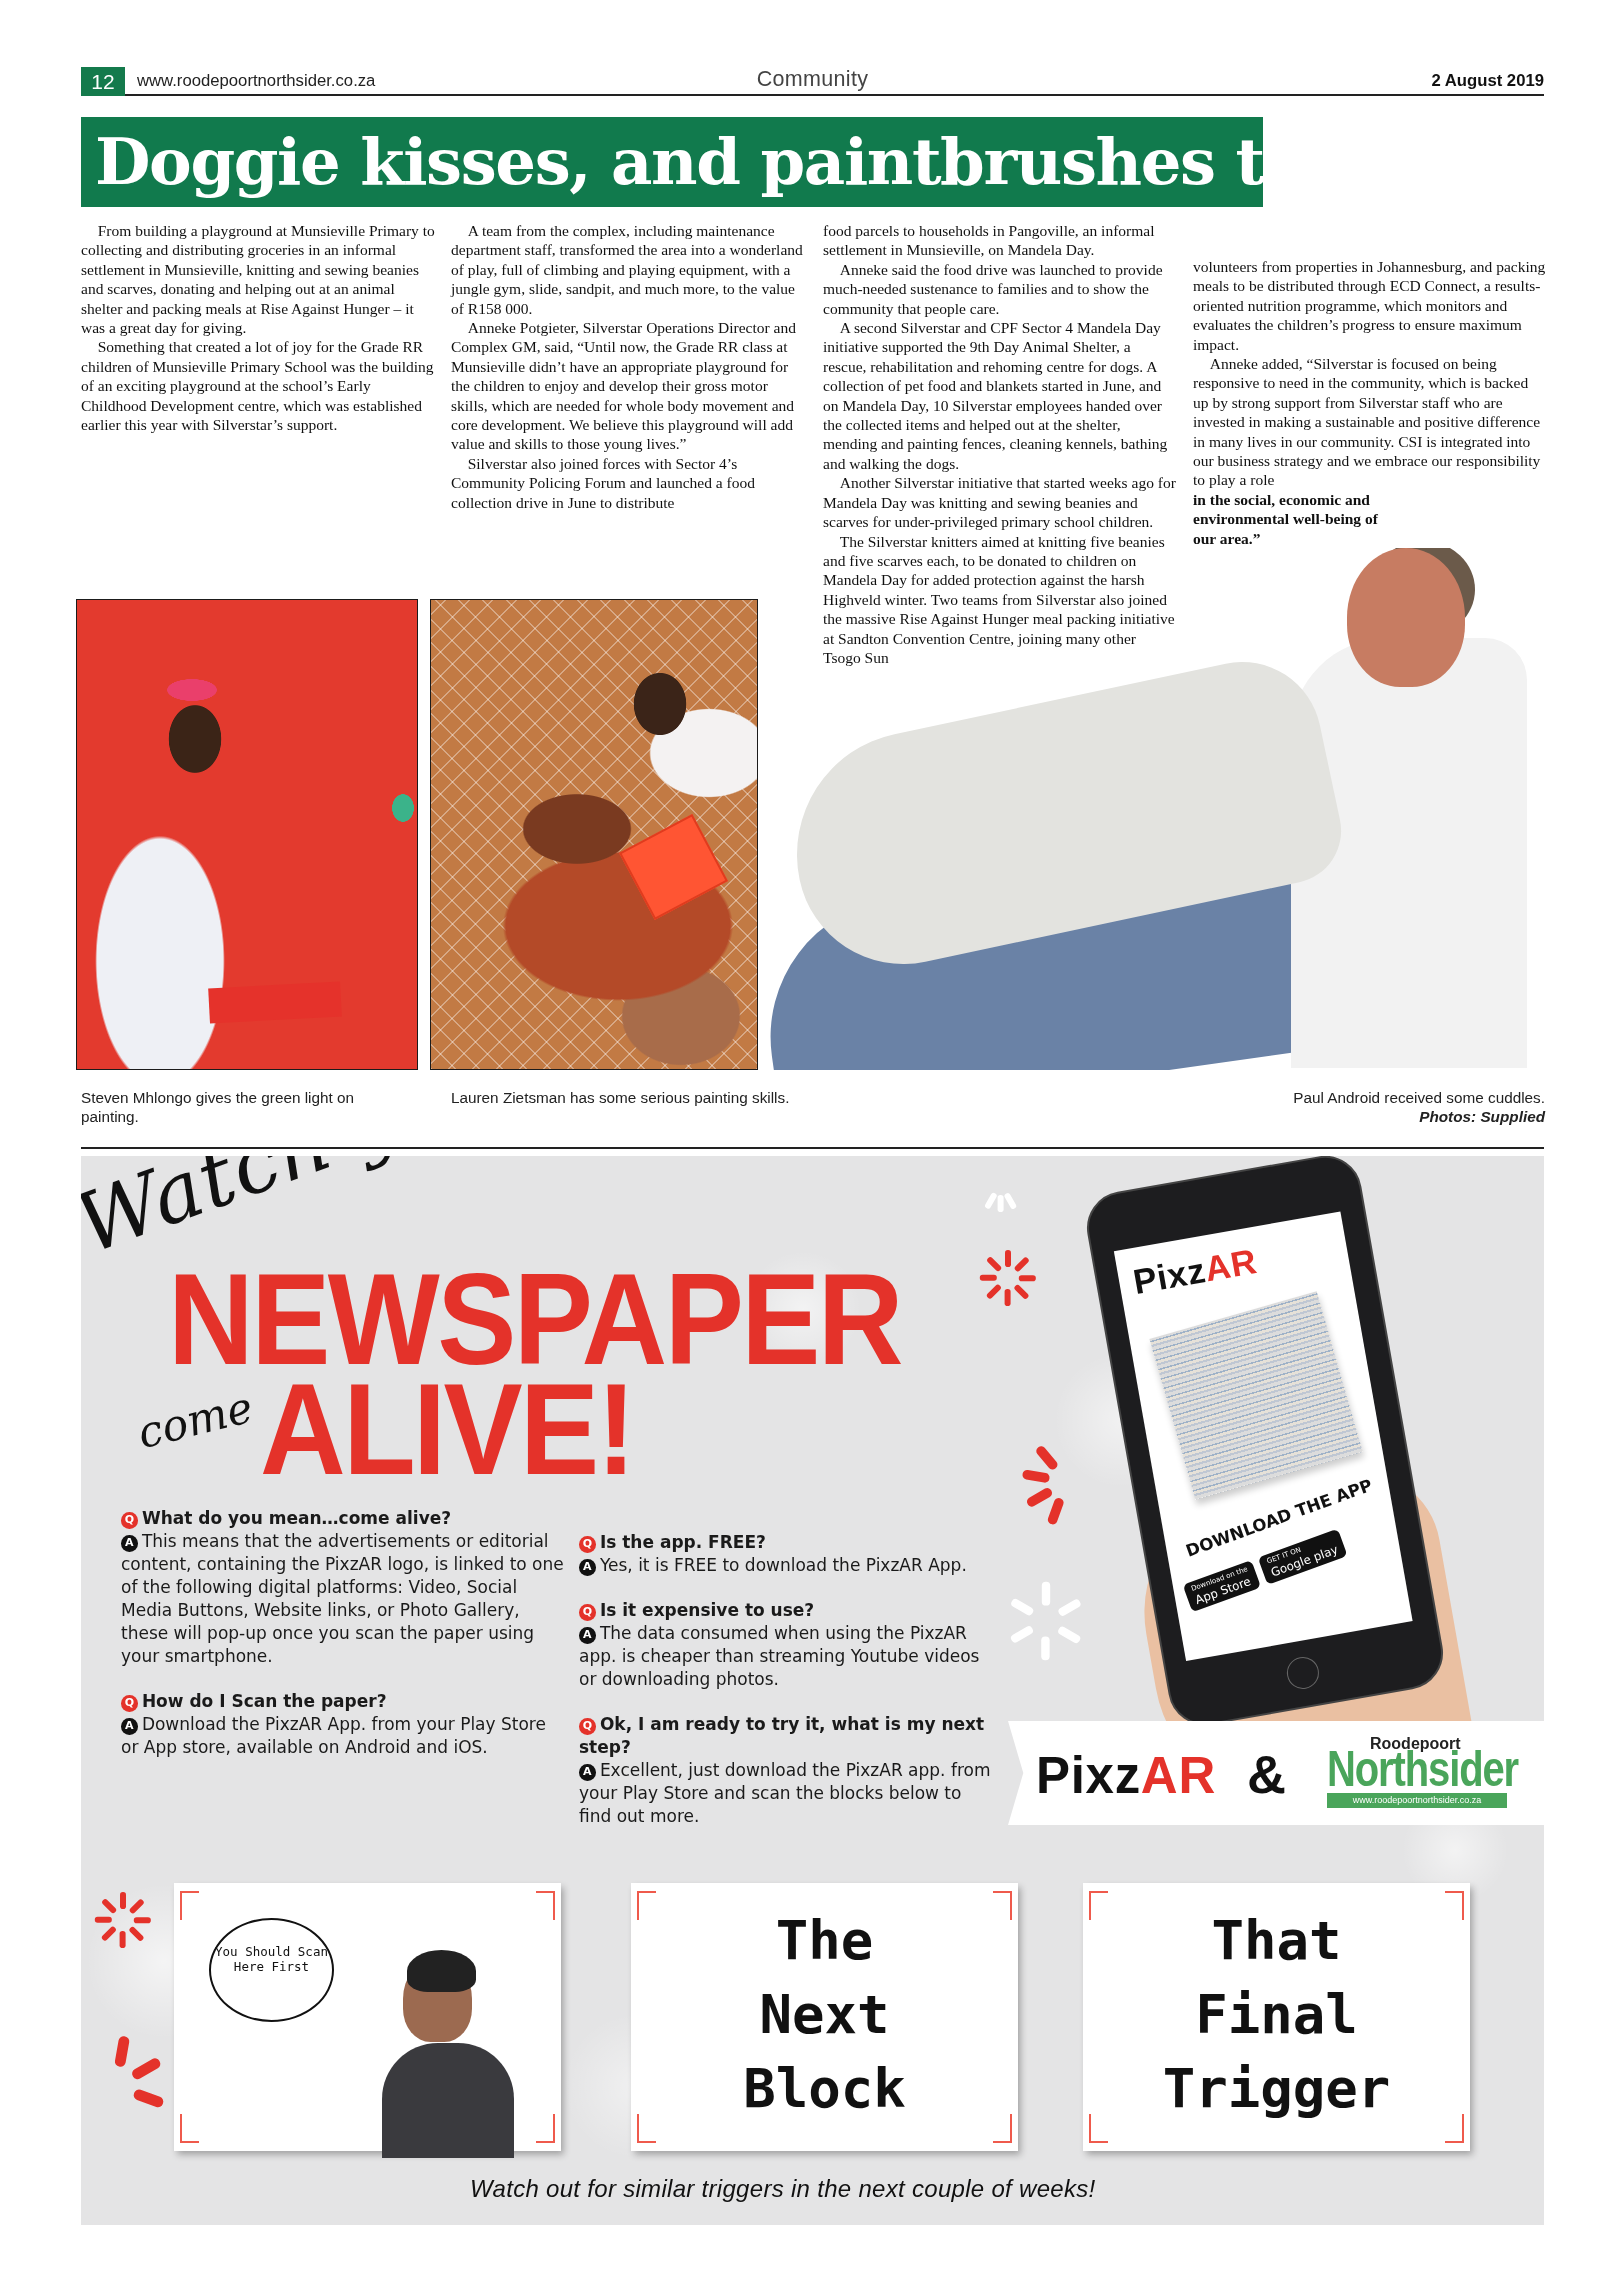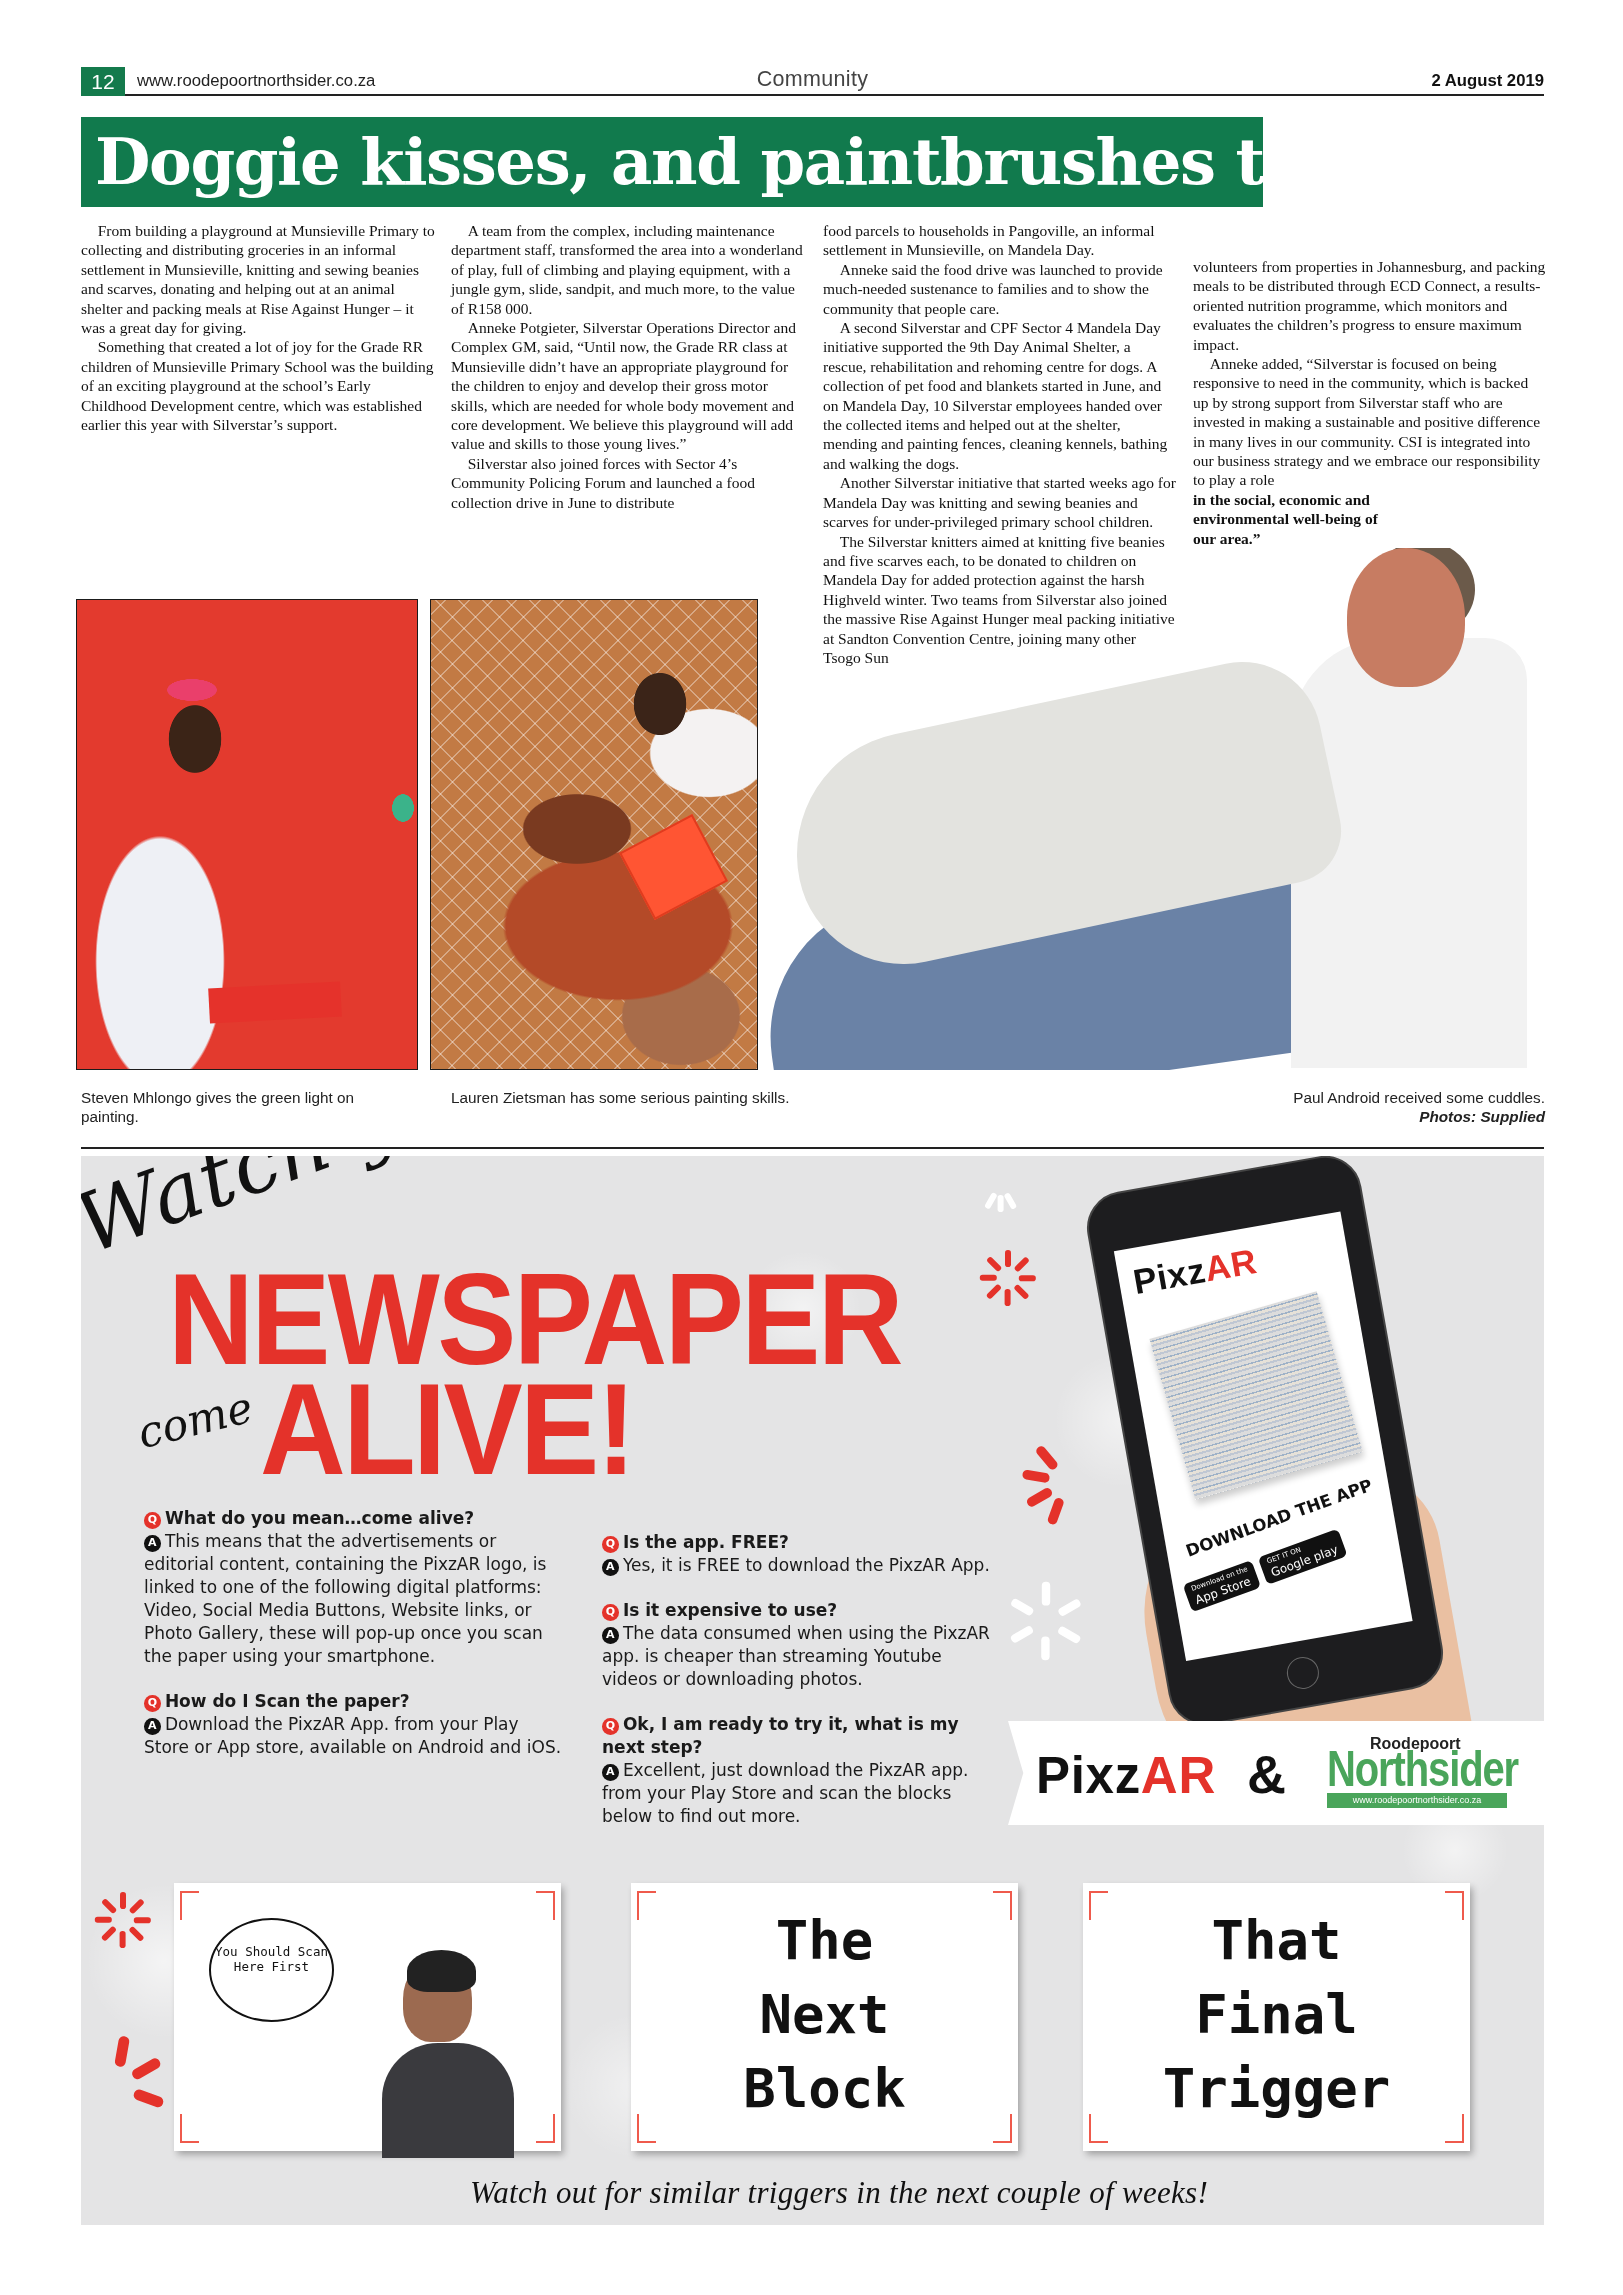--- a/index.html
+++ b/index.html
@@ -81,21 +81,21 @@
                 color: #111; transform: rotate(-20deg); transform-origin: left bottom; font-weight: 300; letter-spacing: 1.4px; }
   .newspaper { position: absolute; left: 87px; top: 97px; font-family: "Liberation Sans", sans-serif; font-weight: bold;
                font-size: 129px; line-height: 132px; color: #e4322a; letter-spacing: -2.8px; transform: scaleX(0.92); transform-origin: left; }
   .come { position: absolute; left: 56px; top: 239px; font-family: "DejaVu Serif", serif; font-style: italic; font-size: 43px; color: #111; transform: rotate(-14deg); }
   .alive { position: absolute; left: 179px; top: 207px; font-family: "Liberation Sans", sans-serif; font-weight: bold;
            font-size: 129px; line-height: 132px; color: #e4322a; letter-spacing: -2.8px; transform: scaleX(0.92); transform-origin: left; }
 
   .faq { position: absolute; font-family: "DejaVu Sans", sans-serif; font-size: 17px; line-height: 23px; color: #1a1a1a; }
   .faq-left { left: 40px; top: 351px; width: 444px; }
   .faq-right { left: 498px; top: 375px; width: 416px; }
-  .qa { margin-bottom: 22px; margin-left: 23px; }
+  .qa { margin-bottom: 22px; }
   .q { font-weight: bold; }
   .badge-q, .badge-a { display: inline-block; width: 16.7px; height: 16.7px; border-radius: 50%; color: #fff; font-size: 11px;
     line-height: 16.7px; text-align: center; font-weight: bold; margin-right: 4.2px; vertical-align: 0.7px; font-family: "DejaVu Sans", sans-serif; }
   .badge-q { background: #e4322a; }
   .badge-a { background: #111; }
 
   .phone-hand { position: absolute; left: 1069px; top: 326px; width: 305px; height: 319px; background: #eac0a2; border-radius: 125px 83px 42px 139px; transform: rotate(-10deg); }
   .phone { position: absolute; left: 1045px; top: 14px; width: 278px; height: 541px; background: #1d1d1f; border-radius: 37px; transform: rotate(-10deg); border: 2.8px solid #444; }
   .phone-screen { position: absolute; left: 21px; top: 56px; width: 230px; height: 416px; background: #fff; }
   .phone-logo { position: absolute; left: 14px; top: 14px; font-family: "Liberation Sans", sans-serif; font-weight: bold; font-size: 35px; color: #111; letter-spacing: 0.7px; }
@@ -128,21 +128,21 @@
   .bl { left: 5.6px; bottom: 8.3px; border-left-width: 2.8px; border-bottom-width: 2.8px; }
   .br { right: 5.6px; bottom: 8.3px; border-right-width: 2.8px; border-bottom-width: 2.8px; }
   .trigger-text { position: absolute; left: 0; right: 0; top: 21px; text-align: center; font-family: "DejaVu Sans Mono", monospace;
                   font-weight: bold; font-size: 54px; line-height: 74px; color: #111; }
   .bubble { position: absolute; left: 21px; top: 28px; width: 106px; height: 99px; border: 2.8px solid #111; border-radius: 50%; background: #fff;
             font-family: "DejaVu Sans Mono", monospace; font-size: 12.5px; line-height: 15.3px; text-align: center; padding-top: 23.6px; }
   .man-head { position: absolute; left: 163px; top: 62px; width: 69px; height: 83px; border-radius: 48% 48% 40% 40%; background: #9c6a50; }
   .man-hair { position: absolute; left: 165px; top: 54px; width: 69px; height: 42px; border-radius: 50% 50% 30% 30%; background: #222; }
   .man-body { position: absolute; left: 132px; top: 153px; width: 132px; height: 115px; background: #3a3a3e; border-radius: 56px 56px 0 0; }
 
-  .sign-off { position: absolute; left: 389px; top: 1019px; font-family: Liberation Serif, serif; font-style: italic; font-size: 31px; color: #111; letter-spacing: 0.3px; }
+  .sign-off { position: absolute; left: 389px; top: 1019px; font-family: Liberation Sans, sans-serif; font-style: italic; font-size: 24px; color: #111; letter-spacing: 0.3px; }
 
   .burst { position: absolute; width: 56px; height: 56px; }
   .burst span { position: absolute; left: 25px; top: 0; width: 5.6px; height: 16.7px; border-radius: 2.8px; background: #e4322a; transform-origin: 2.8px 28px; }
   .burst.white span { background: #ffffff; }
 </style>
 </head>
 <body>
 
 <div class="folio">
   <div class="page-num">12</div>

